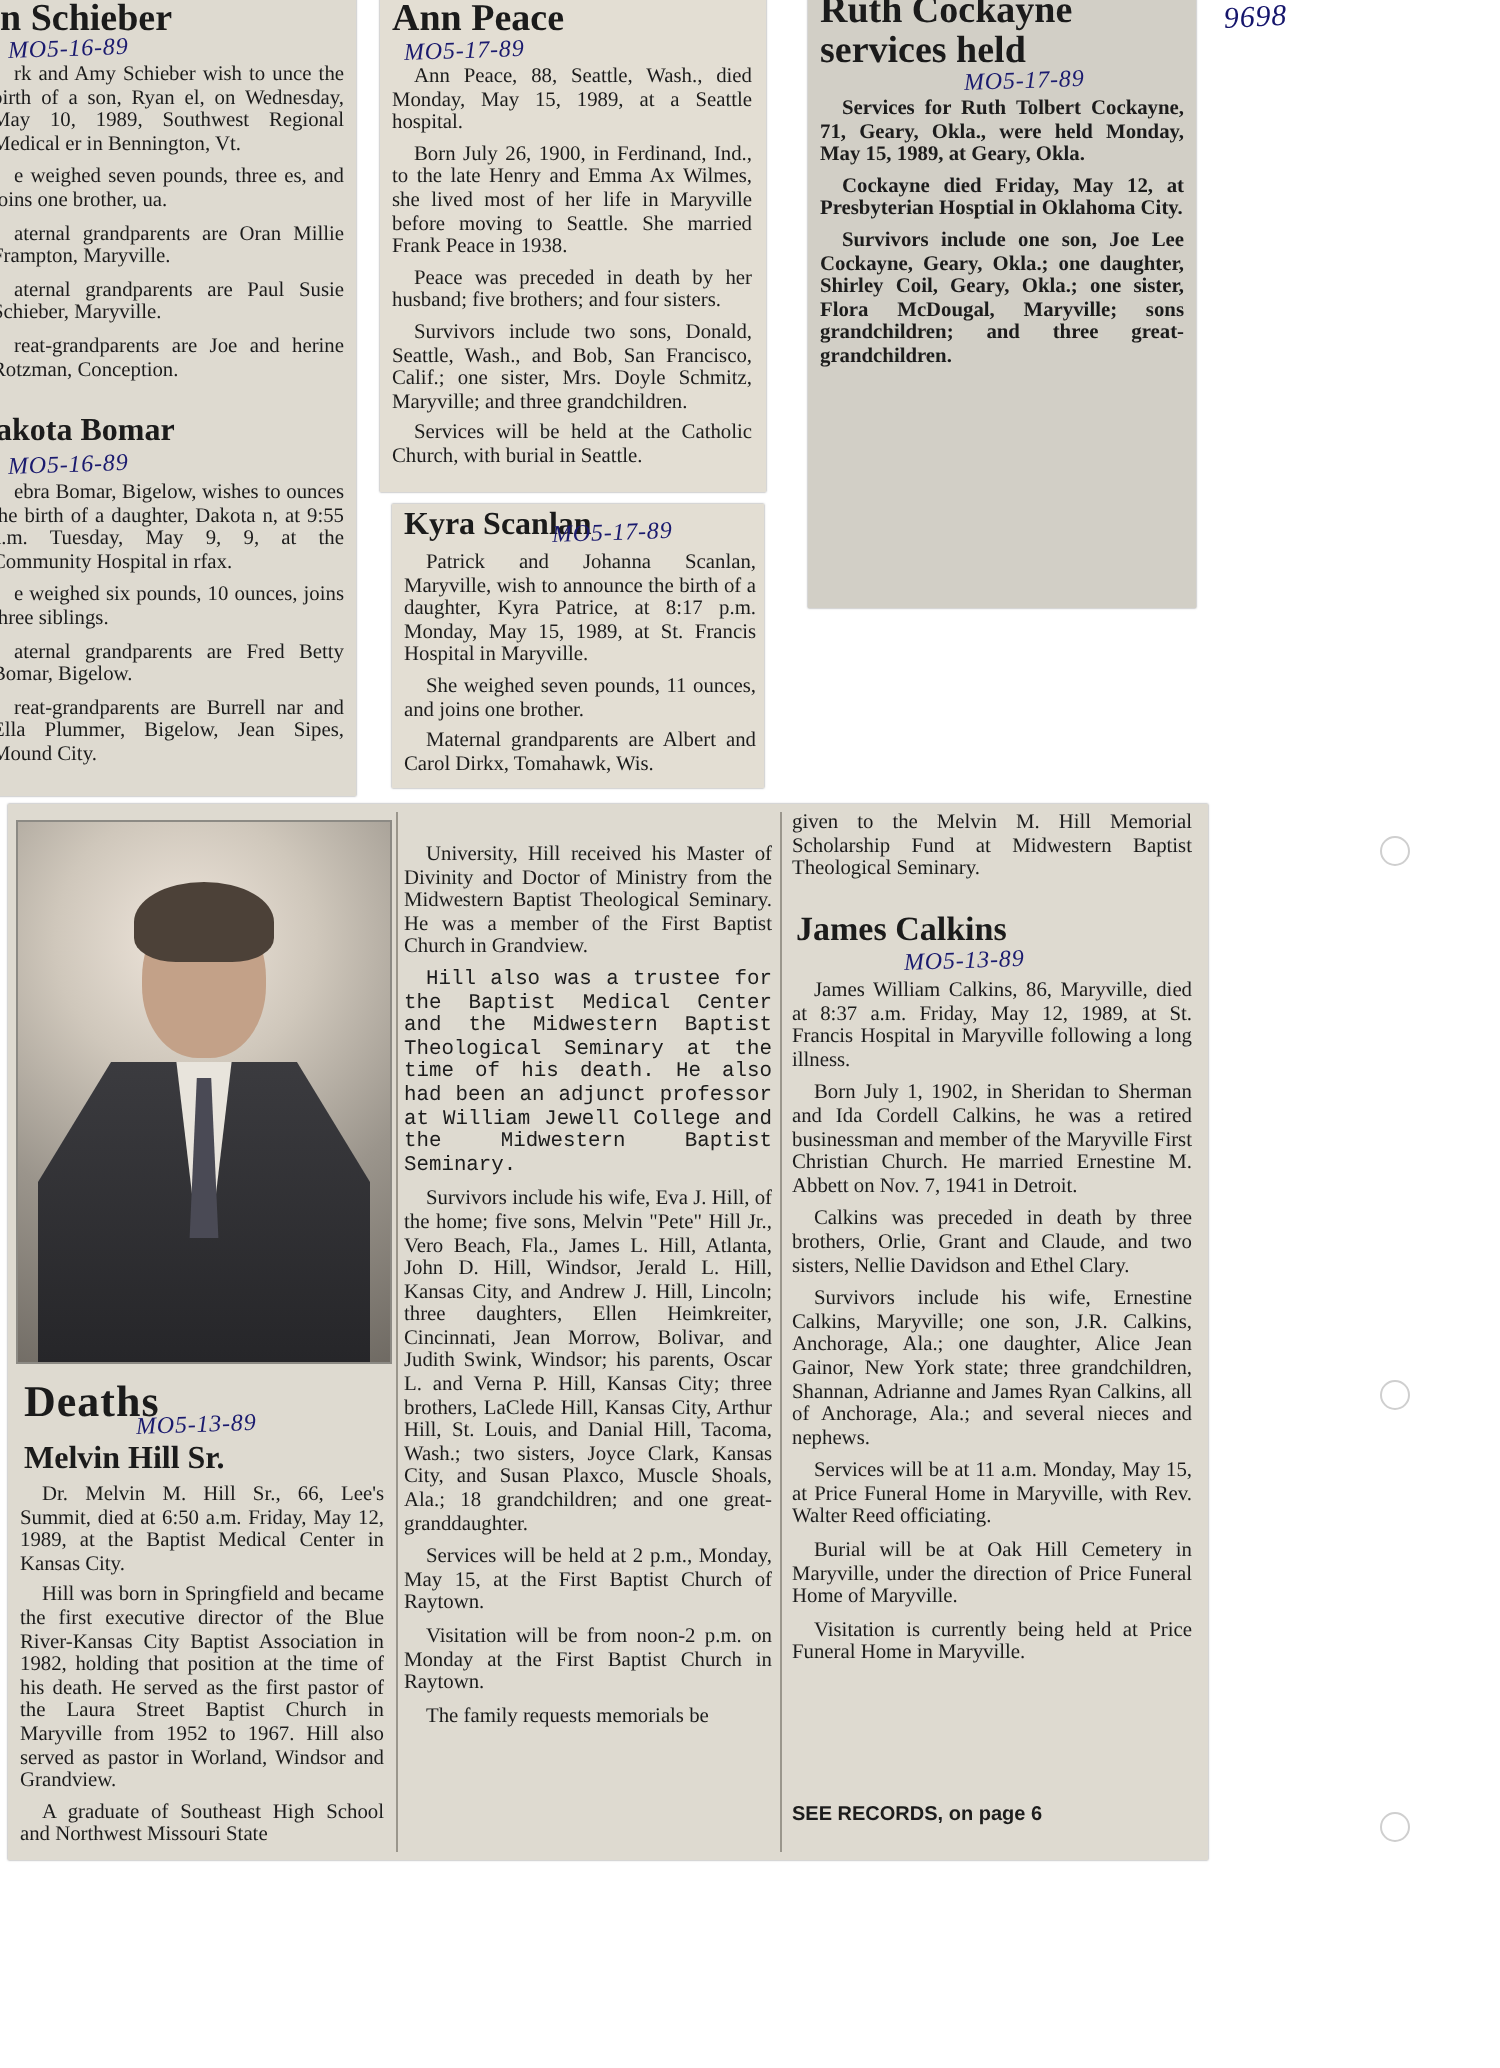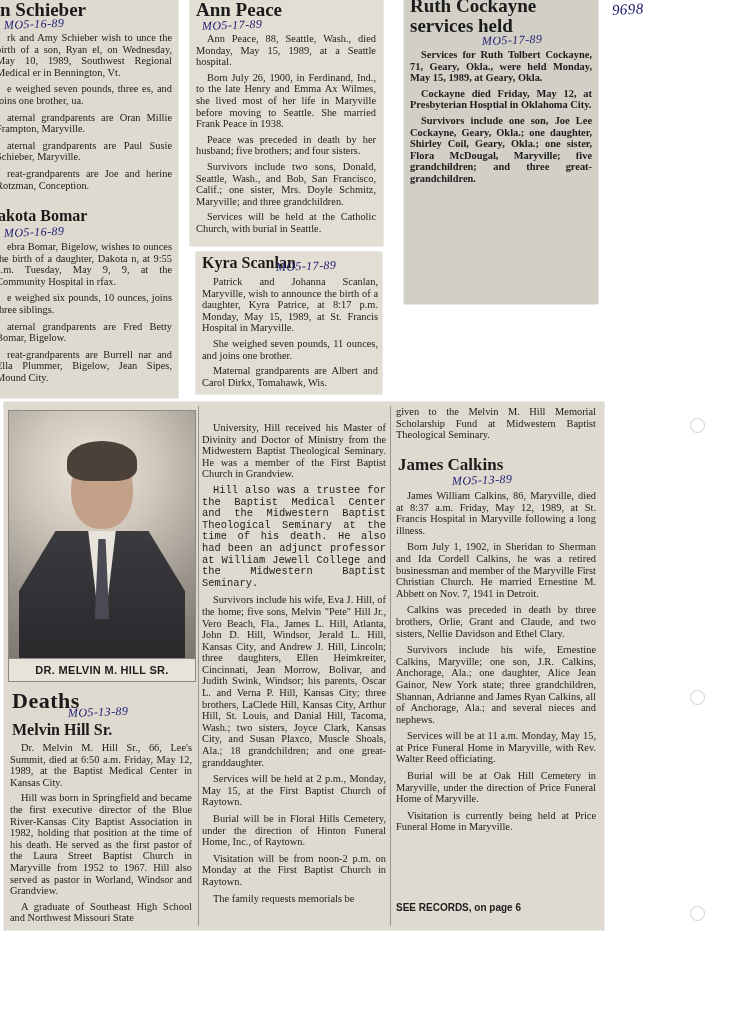--- a/index.html
+++ b/index.html
@@ -218,21 +218,21 @@
   </div>
 </div>
 
 <div class="clip grayer" style="left:404px; top:-6px; width:194px; height:310px;">
   <div class="hl big" style="position:absolute; left:6px; top:2px;">Ruth Cockayne</div>
   <div class="hl big" style="position:absolute; left:6px; top:22px;">services held</div>
   <div class="hand" style="position:absolute; left:78px; top:40px;">MO5-17-89</div>
   <div class="body-txt" style="position:absolute; left:6px; top:55px; width:182px;font-weight:bold;">
     <p>Services for Ruth Tolbert Cockayne, 71, Geary, Okla., were held Monday, May 15, 1989, at Geary, Okla.</p>
     <p style="margin-top:4px;">Cockayne died Friday, May 12, at Presbyterian Hosptial in Oklahoma City.</p>
-    <p style="margin-top:4px;">Survivors include one son, Joe Lee Cockayne, Geary, Okla.; one daughter, Shirley Coil, Geary, Okla.; one sister, Flora McDougal, Maryville; five grandchildren; and three great-grandchildren.</p>
+    <p style="margin-top:4px;">Survivors include one son, Joe Lee Cockayne, Geary, Okla.; one daughter, Shirley Coil, Geary, Okla.; one sister, Flora McDougal, Maryville; sons grandchildren; and three great-grandchildren.</p>
   </div>
 </div>
 
 <div class="hand num" style="position:absolute; left:612px; top:2px;">9698</div>
 
 <div class="clip light" style="left:4px; top:402px; width:600px; height:528px;">
 
   <div class="rule-v" style="left:194px; top:4px; height:520px;"></div>
   <div class="rule-v" style="left:386px; top:4px; height:520px;"></div>
 
@@ -246,21 +246,20 @@
       <p style="margin-top:4px;">A graduate of Southeast High School and Northwest Missouri State</p>
     </div>
   </div>
 
   <div class="col" style="left:198px; top:0px; width:186px; height:528px;">
     <div class="body-txt" style="position:absolute; left:0px; top:20px; width:184px;">
       <p>University, Hill received his Master of Divinity and Doctor of Ministry from the Midwestern Baptist Theological Seminary. He was a member of the First Baptist Church in Grandview.</p>
       <p style="margin-top:5px;font-family:Liberation Mono, monospace;">Hill also was a trustee for the Baptist Medical Center and the Midwestern Baptist Theological Seminary at the time of his death. He also had been an adjunct professor at William Jewell College and the Midwestern Baptist Seminary.</p>
       <p style="margin-top:5px;">Survivors include his wife, Eva J. Hill, of the home; five sons, Melvin "Pete" Hill Jr., Vero Beach, Fla., James L. Hill, Atlanta, John D. Hill, Windsor, Jerald L. Hill, Kansas City, and Andrew J. Hill, Lincoln; three daughters, Ellen Heimkreiter, Cincinnati, Jean Morrow, Bolivar, and Judith Swink, Windsor; his parents, Oscar L. and Verna P. Hill, Kansas City; three brothers, LaClede Hill, Kansas City, Arthur Hill, St. Louis, and Danial Hill, Tacoma, Wash.; two sisters, Joyce Clark, Kansas City, and Susan Plaxco, Muscle Shoals, Ala.; 18 grandchildren; and one great-granddaughter.</p>
       <p style="margin-top:5px;">Services will be held at 2 p.m., Monday, May 15, at the First Baptist Church of Raytown.</p>
-      <p style="margin-top:5px;">Burial will be in Floral Hills Cemetery, under the direction of Hinton Funeral Home, Inc., of Raytown.</p>
       <p style="margin-top:5px;">Visitation will be from noon-2 p.m. on Monday at the First Baptist Church in Raytown.</p>
       <p style="margin-top:5px;">The family requests memorials be</p>
     </div>
   </div>
 
   <div class="col" style="left:390px; top:0px; width:206px; height:528px;">
     <div class="body-txt" style="position:absolute; left:2px; top:4px; width:200px;">
       <p class="noind">given to the Melvin M. Hill Memorial Scholarship Fund at Midwestern Baptist Theological Seminary.</p>
     </div>
 
@@ -281,18 +280,17 @@
   </div>
 </div>
 
 <div class="photo-box">
   <div class="photo-bg"></div>
   <div class="photo-suit"></div>
   <div class="photo-shirt"></div>
   <div class="photo-tie"></div>
   <div class="photo-head"></div>
   <div class="photo-hair"></div>
-  <div class="photo-caption">DR. MELVIN M. HILL SR.</div>
 </div>
 
 <div class="hole" style="left:690px; top:418px;"></div>
 <div class="hole" style="left:690px; top:690px;"></div>
 <div class="hole" style="left:690px; top:906px;"></div>
 
 </body></html>

